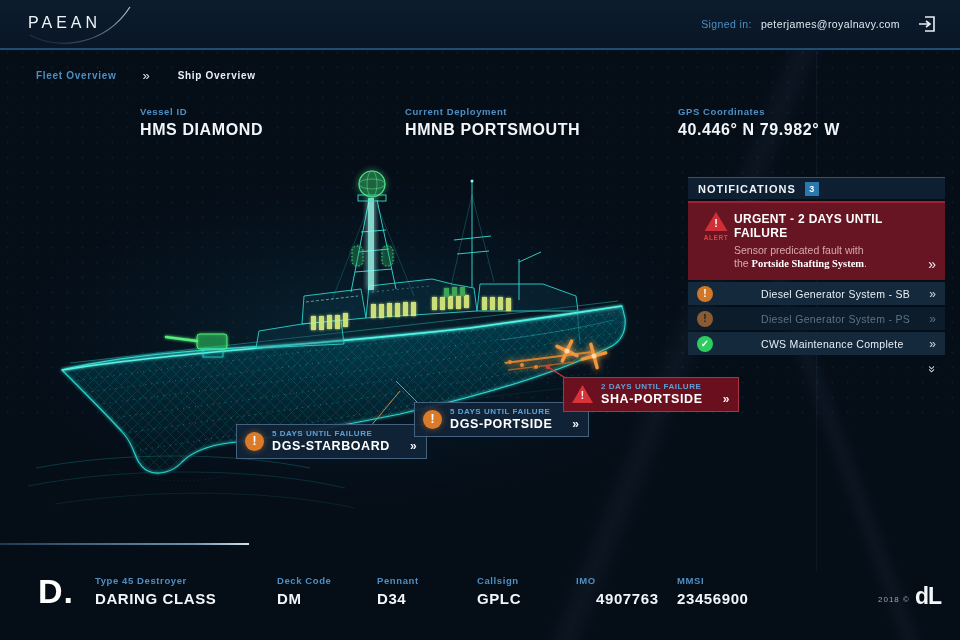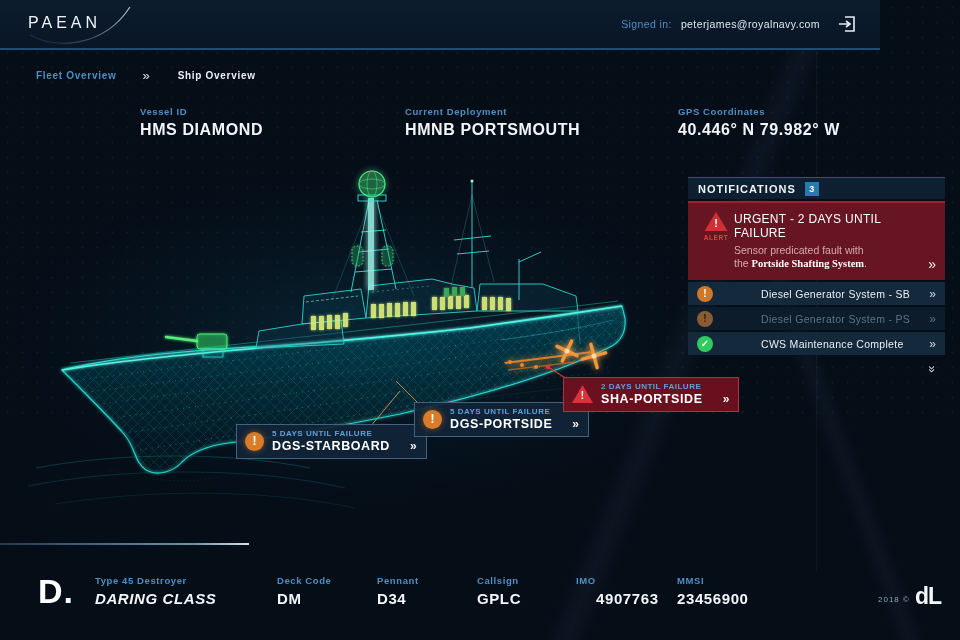--- a/index.html
+++ b/index.html
@@ -13,21 +13,21 @@
     background-image:radial-gradient(circle,rgba(52,120,160,.30) 1px,transparent 1.3px);
     background-size:15px 15px;opacity:.33;pointer-events:none;}
   .streak1{position:absolute;top:0;left:430px;width:530px;height:640px;pointer-events:none;
     background:linear-gradient(112deg,transparent 47%,rgba(130,170,210,.055) 50%,transparent 53%);}
   .streak2{position:absolute;top:200px;left:700px;width:260px;height:440px;pointer-events:none;
     background:linear-gradient(70deg,transparent 46%,rgba(130,170,210,.05) 50%,transparent 54%);}
   .scanline{position:absolute;left:816px;top:52px;width:1px;height:520px;
     background:rgba(130,190,230,.06);pointer-events:none;}
 
   
-  .topbar{position:absolute;left:0;top:0;width:880px;height:50px;z-index:9;
+  .topbar{position:absolute;left:0;top:0;width:960px;height:50px;z-index:9;
     background:linear-gradient(180deg,#0c1c2e,#091625);
     border-bottom:2px solid #1d4d74;display:flex;align-items:center;padding:0 22px;}
   .logo{position:relative;width:120px;height:46px;}
   .logo-arc{position:absolute;left:0;top:0;}
   .logo-text{position:absolute;left:6px;top:13px;color:#eef4f8;font-size:16px;
     letter-spacing:4px;font-weight:400;}
   .signin{margin-left:auto;display:flex;align-items:center;gap:9px;}
   .signin-label{color:#4e8fc4;font-size:10.5px;letter-spacing:.4px;}
   .signin-email{color:#dfe8f0;font-size:10.5px;letter-spacing:.4px;}
   .logout{margin-left:16px;width:22px;height:22px;display:flex;align-items:center;
@@ -71,21 +71,21 @@
   .panel-title{color:#f0f4f8;font-size:11px;font-weight:bold;letter-spacing:1px;}
   .badge{margin-left:9px;width:14px;height:14px;background:#2a79ae;color:#fff;
     font-size:9px;font-weight:bold;display:flex;align-items:center;justify-content:center;}
   .urgent{margin-top:2px;background:#671523;border-top:2px solid #9e2031;
     padding:9px 10px 10px 10px;display:flex;position:relative;cursor:pointer;}
   .alert-col{width:36px;flex:0 0 auto;display:flex;flex-direction:column;align-items:center;}
   .alert-tri{width:23px;height:19px;clip-path:polygon(50% 0,100% 100%,0 100%);
     background:#d12f36;display:flex;align-items:flex-end;justify-content:center;
     color:#fff;font-size:11px;font-weight:bold;line-height:16px;}
   .alert-word{margin-top:3px;color:#e0443e;font-size:6.5px;font-weight:bold;letter-spacing:.6px;}
-  .urgent-title{color:#fff;font-size:12px;font-weight:normal;letter-spacing:.3px;}
+  .urgent-title{color:#fff;font-size:12px;font-weight:bold;letter-spacing:.3px;}
   .urgent-body{color:#d8a9ad;font-size:10.5px;margin-top:4px;line-height:1.25;white-space:pre-wrap;}
   .urgent-bold{color:#fff;font-weight:bold;font-family:Liberation Serif, serif;}
   .urgent-chev{position:absolute;right:10px;bottom:9px;font-size:14px;}
   .n-row{margin-top:2px;height:23px;display:flex;align-items:center;
     background:#15293c;padding:0 10px 0 9px;cursor:pointer;}
   .n-row.dim{background:#0d1c2b;}
   .n-icon{flex:0 0 auto;width:16px;height:16px;border-radius:50%;display:flex;
     align-items:center;justify-content:center;font-size:10px;font-weight:bold;margin-right:10px;}
   .n-icon.warn{background:#d07828;color:#fff;}
   .n-icon.warn-dim{background:#8a5c33;color:#2e2012;}
@@ -386,21 +386,21 @@
     <div class="more">
       <span class="more-chev">»</span>
     </div>
   </div>
 
   <div class="sep-line"></div>
   <div class="class-letter">D.</div>
 
   <div class="field" style="left:95px;top:575px;">
     <div class="f-label">Type 45 Destroyer</div>
-    <div class="f-value" style="font-size:15px;font-style:italic;">DARING CLASS</div>
+    <div class="f-value" style="font-size:15px;">DARING CLASS</div>
   </div>
   <div class="field" style="left:277px;top:575px;">
     <div class="f-label">Deck Code</div>
     <div class="f-value" style="font-size:15px;">DM</div>
   </div>
   <div class="field" style="left:377px;top:575px;">
     <div class="f-label">Pennant</div>
     <div class="f-value" style="font-size:15px;">D34</div>
   </div>
   <div class="field" style="left:477px;top:575px;">

